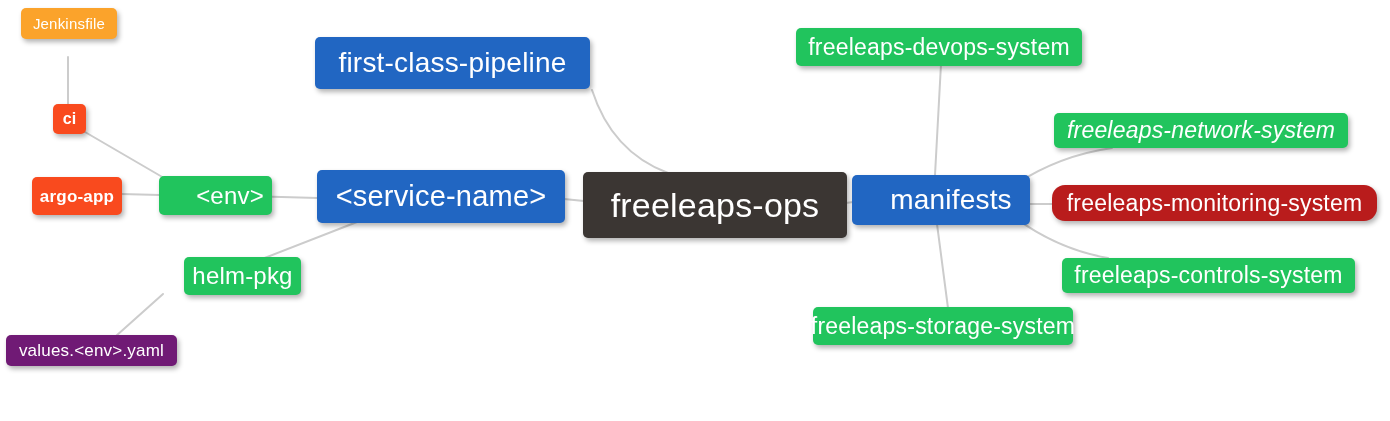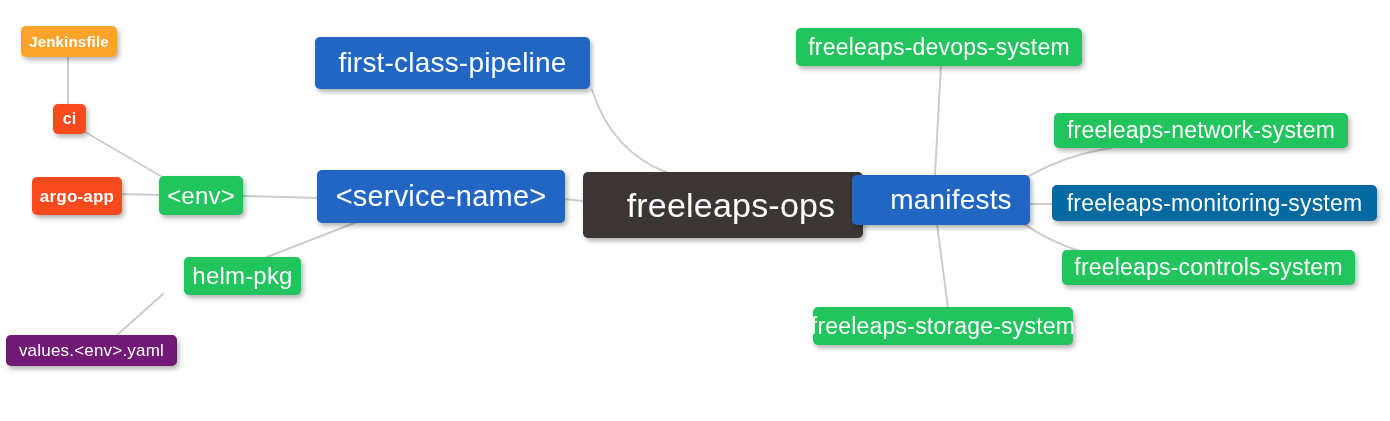--- a/index.html
+++ b/index.html
@@ -38,59 +38,59 @@
       <path d="M 592 90 Q 612 152 668 173" fill="none" stroke="#cccccc" stroke-width="2"></path>
       <path d="M 564 199 L 584 201" fill="none" stroke="#cccccc" stroke-width="2"></path>
       <path d="M 846 203 L 853 202" fill="none" stroke="#cccccc" stroke-width="2"></path>
       <path d="M 935 175 L 941 64" fill="none" stroke="#cccccc" stroke-width="2"></path>
       <path d="M 1010 188 Q 1056 156 1112 148" fill="none" stroke="#cccccc" stroke-width="2"></path>
       <path d="M 1010 204 L 1053 204" fill="none" stroke="#cccccc" stroke-width="2"></path>
       <path d="M 1010 214 Q 1056 249 1108 258" fill="none" stroke="#cccccc" stroke-width="2"></path>
       <path d="M 937 224 L 948 308" fill="none" stroke="#cccccc" stroke-width="2"></path>
     </svg>
   <div>
-      <div class="node" style="left: 21px; top: 26px; width: 96px; height: 31px; background: rgb(251, 163, 43); font-size: 15px; font-weight: 700;">
+      <div class="node" style="left: 21px; top: 8px; width: 96px; height: 31px; background: rgb(251, 163, 43); font-size: 15px; font-weight: 400;">
         <span>Jenkinsfile</span>
       </div>
       <div class="node" style="left: 53px; top: 104px; width: 33px; height: 30px; background: rgb(249, 74, 30); font-size: 16px; font-weight: 700;">
         <span>ci</span>
       </div>
       <div class="node" style="left: 32px; top: 177px; width: 90px; height: 38px; background: rgb(249, 74, 30); font-size: 17px; font-weight: 700;">
         <span>argo-app</span>
       </div>
-      <div class="node" style="left: 159px; top: 176px; width: 84px; height: 39px; background: rgb(33, 196, 93); font-size: 24px; font-weight: 400;">
+      <div class="node" style="left: 159px; top: 176px; width: 84px; height: 39px; background: rgb(33, 196, 93); font-size: 24px; font-weight: 400; padding-left: 29px;">
         <span>&lt;env&gt;</span>
       </div>
       <div class="node" style="left: 148px; top: 257px; width: 117px; height: 38px; background: rgb(33, 196, 93); font-size: 24px; font-weight: 400; margin-left: 36px;">
         <span>helm-pkg</span>
       </div>
       <div class="node" style="left: 6px; top: 335px; width: 171px; height: 31px; background: #701a75; font-size: 17px; font-weight: 400;">
         <span>values.&lt;env&gt;.yaml</span>
       </div>
       <div class="node" style="left: 315px; top: 37px; width: 275px; height: 52px; background: rgb(33, 102, 194); font-size: 28px; font-weight: 400;">
         <span>first-class-pipeline</span>
       </div>
       <div class="node" style="left: 317px; top: 170px; width: 248px; height: 53px; background: rgb(33, 102, 194); font-size: 29px; font-weight: 400;">
         <span>&lt;service-name&gt;</span>
       </div>
-      <div class="node" style="left: 583px; top: 172px; width: 264px; height: 66px; background: rgb(59, 54, 51); font-size: 34px; font-weight: 400; padding-left: 16px;">
+      <div class="node" style="left: 583px; top: 172px; width: 264px; height: 66px; background: rgb(59, 54, 51); font-size: 34px; font-weight: 400;">
         <span>freeleaps-ops</span>
       </div>
       <div class="node" style="left: 852px; top: 175px; width: 158px; height: 50px; background: rgb(33, 102, 194); font-size: 28px; font-weight: 400; padding-left: 20px;">
         <span>manifests</span>
       </div>
       <div class="node" style="left: 796px; top: 28px; width: 286px; height: 38px; background: rgb(33, 196, 93); font-size: 23px; font-weight: 400;">
         <span>freeleaps-devops-system</span>
       </div>
-      <div class="node" style="left: 1054px; top: 113px; width: 294px; height: 35px; background: rgb(33, 196, 93); font-size: 23px; font-weight: 400;">
+      <div class="node" style="left: 1054px; top: 113px; width: 294px; height: 35px; background: rgb(33, 196, 93); font-size: 23px; font-weight: 400; font-style: italic;">
         <span>freeleaps-network-system</span>
       </div>
-      <div class="node" style="left: 1052px; top: 185px; width: 325px; height: 36px; background: #0369a1; font-size: 23px; font-weight: 400;">
+      <div class="node" style="left: 1052px; top: 185px; width: 325px; height: 36px; background: #b91c1c; font-size: 23px; font-weight: 400; border-radius: 13px;">
         <span>freeleaps-monitoring-system</span>
       </div>
-      <div class="node" style="left: 1062px; top: 250px; width: 293px; height: 35px; background: rgb(33, 196, 93); font-size: 23px; font-weight: 400;">
+      <div class="node" style="left: 1062px; top: 258px; width: 293px; height: 35px; background: rgb(33, 196, 93); font-size: 23px; font-weight: 400;">
         <span>freeleaps-controls-system</span>
       </div>
       <div class="node" style="left: 813px; top: 307px; width: 260px; height: 38px; background: rgb(33, 196, 93); font-size: 23px; font-weight: 400;">
         <span>freeleaps-storage-system</span>
       </div>
     </div>
 </div>
 
 </body></html>

